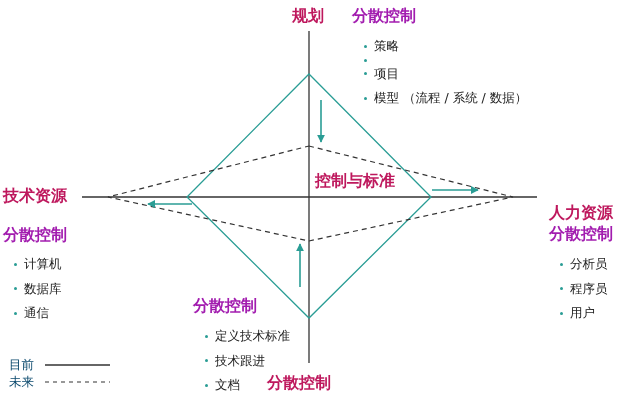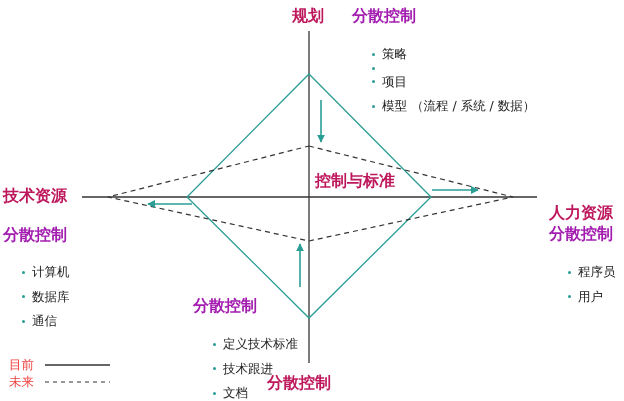--- a/index.html
+++ b/index.html
@@ -2,24 +2,24 @@
 <html><head>
   <meta charset="utf-8">
   <style>
     html, body { margin: 0; padding: 0; background: #ffffff; }
     body { width: 624px; height: 401px; position: relative; overflow: hidden;
            font-family: "DejaVu Sans", "Liberation Sans", sans-serif; color: #222222; }
     svg.diagram { position: absolute; left: 0; top: 0; }
     .abs { position: absolute; white-space: nowrap; }
     .axis-label { color: #be185d; font-weight: bold; font-size: 16px; line-height: 18px; }
     .group-title { font-weight: bold; font-size: 16px; line-height: 18px; color: #a21caf; }
-    .list { position: absolute; margin: 16px; padding: 0; list-style: none; }
+    .list { position: absolute; margin: 8px; padding: 0; list-style: none; }
     .list li { font-size: 12.5px; line-height: 24.5px; color: #222; display: flex; align-items: center; white-space: nowrap; }
     .bullet { display: inline-block; width: 3px; height: 3px; border-radius: 50%; background: #2a9d95; margin-right: 7px; }
-    .legend-label { font-size: 12.5px; line-height: 14px; color: #ef4444; }
+    .legend-label { font-size: 12.5px; line-height: 14px; color: #0c4a6e; }
   </style>
 </head>
 <body>
 
 <svg class="diagram" width="624" height="401" viewBox="0 0 624 401">
   <defs>
     <marker id="ah" viewBox="0 0 10 10" refX="9" refY="5" markerWidth="5" markerHeight="5" orient="auto-start-reverse">
       <path d="M0,0 L10,5 L0,10 z" fill="#2a9d95"></path>
     </marker>
   </defs>
@@ -79,20 +79,24 @@
   <li>
       <span class="bullet"></span>
       <span>通信</span>
     </li>
 </ul>
 
 <div class="abs group-title" style="left:549px; top:225px;">分散控制</div>
 <ul class="list" style="left:552px; top:244px;">
   <li>
       <span class="bullet"></span>
+      <span>分析员</span>
+    </li>
+  <li>
+      <span class="bullet"></span>
       <span>程序员</span>
     </li>
   <li>
       <span class="bullet"></span>
       <span>用户</span>
     </li>
 </ul>
 
 <div class="abs group-title" style="left:193px; top:297px;">分散控制</div>
 <ul class="list" style="left:197px; top:316px;">

